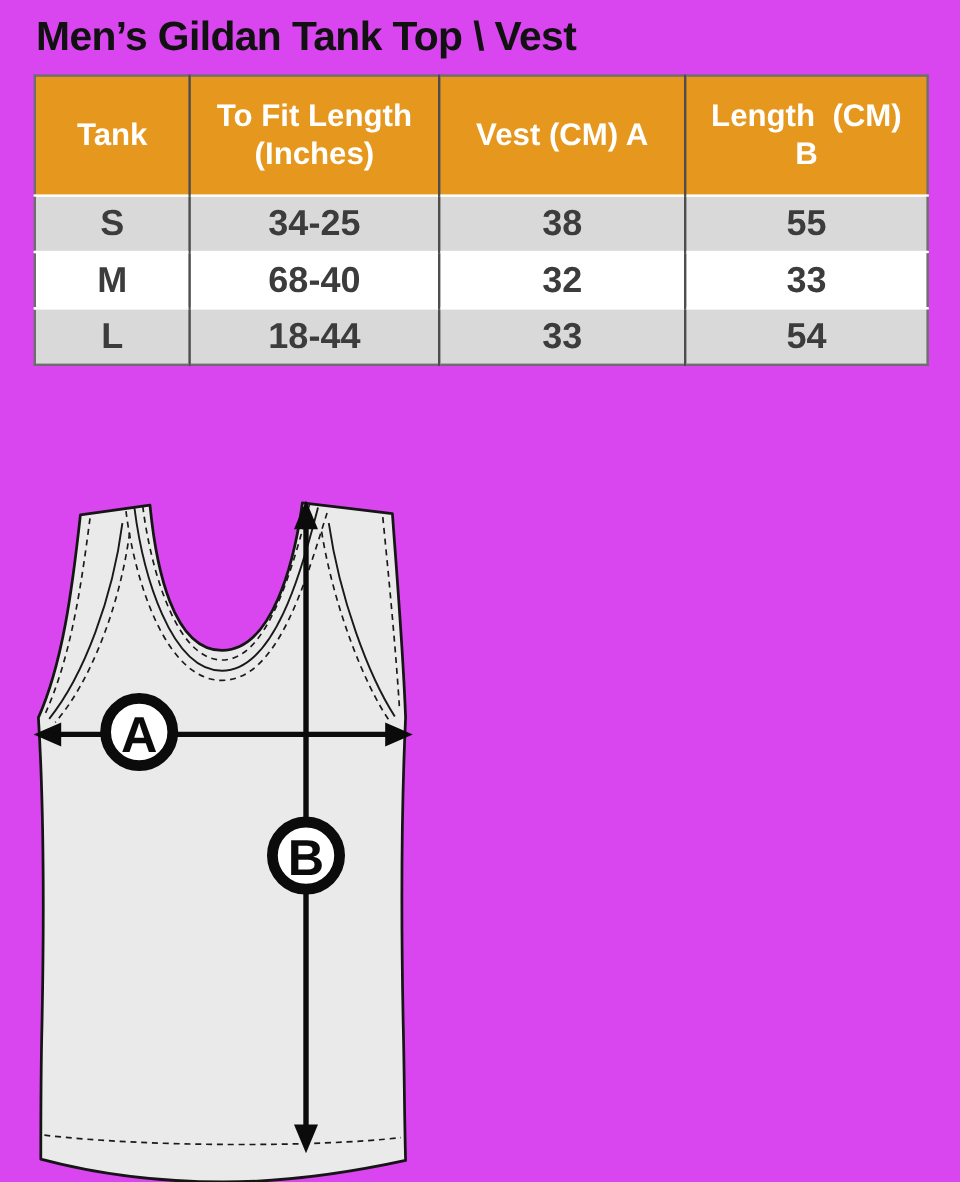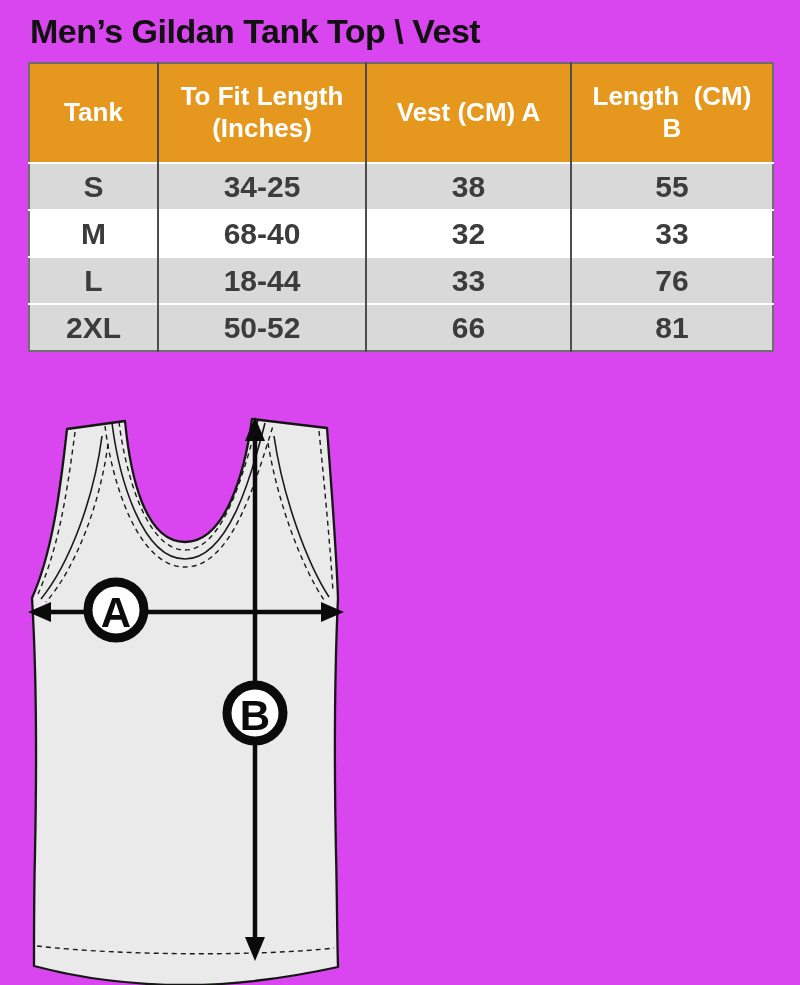--- a/index.html
+++ b/index.html
@@ -88,27 +88,21 @@
       <tr class="plain">
         <td>M</td>
         <td>68-40</td>
         <td>32</td>
         <td>33</td>
       </tr>
       <tr class="alt">
         <td>L</td>
         <td>18-44</td>
         <td>33</td>
-        <td>76</td>
-      </tr>
-      <tr class="alt">
-        <td>2XL</td>
-        <td>50-52</td>
-        <td>66</td>
-        <td>81</td>
+        <td>54</td>
       </tr>
     </tbody>
   </table>
 
   <svg class="vest" viewBox="0 0 324 572">
 
     <path d="M 43,16
          C 36,80 28,140 8,185
          C 12,250 13,340 11,440
          C 10,480 10,520 10,553

